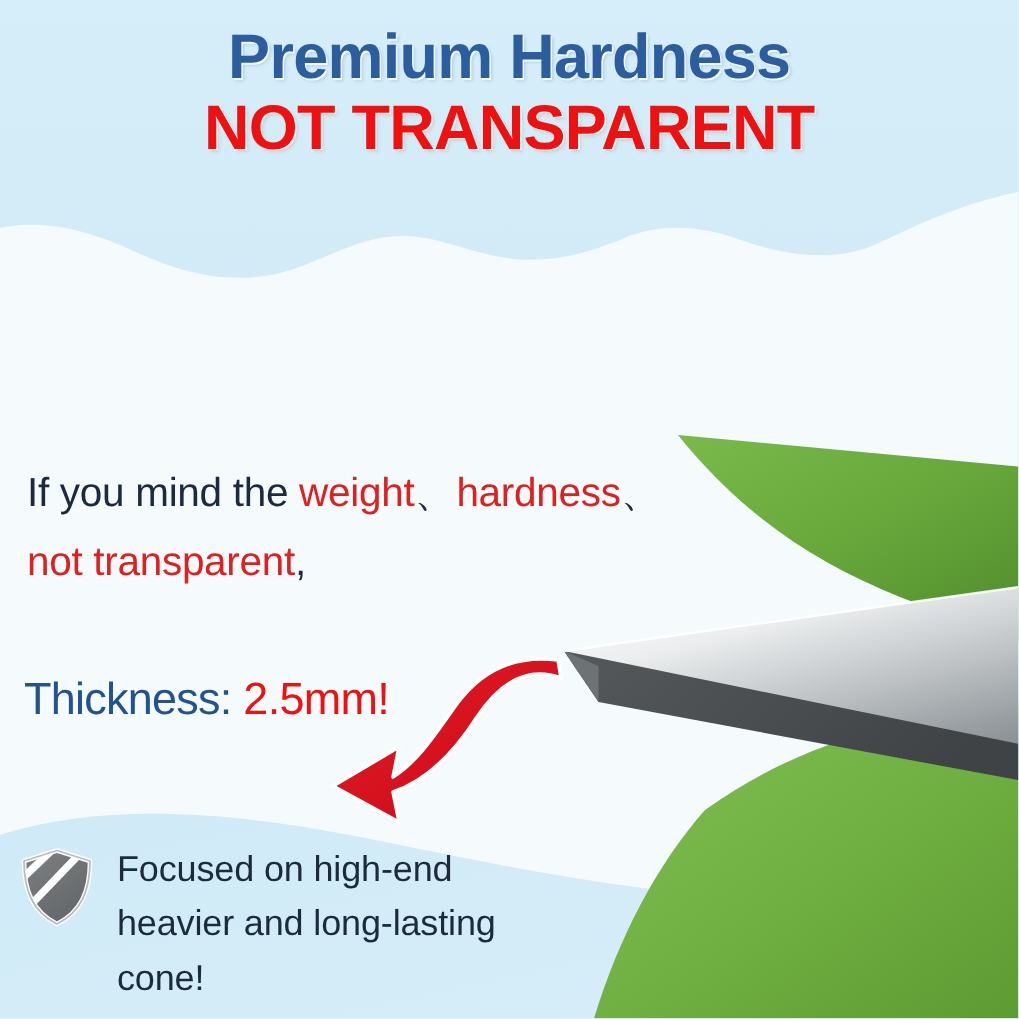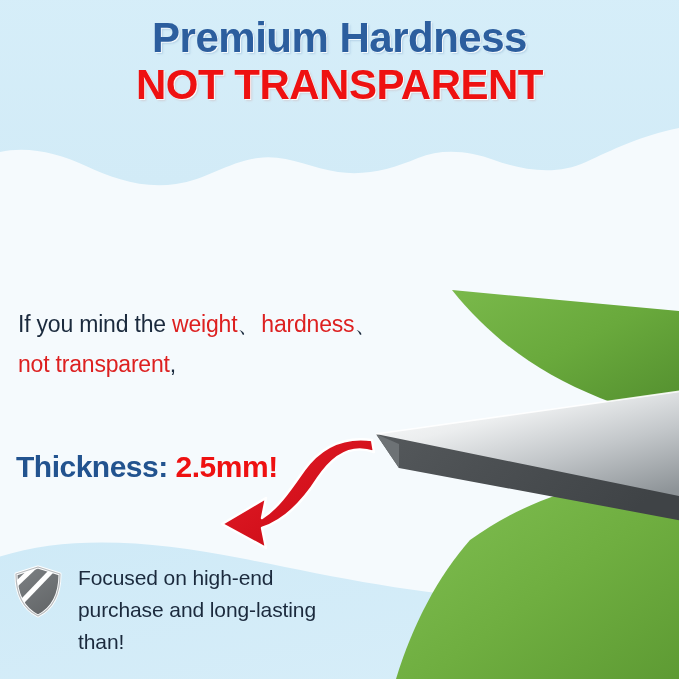--- a/index.html
+++ b/index.html
@@ -74,33 +74,33 @@
   .para-lead {
     left: 18px;
     top: 194px;
     width: 600px;
     font-size: 25.5px;
   }
   .para-warn {
     left: 18px;
     top: 305px;
     width: 430px;
-    font-size: 23px;
+    font-size: 27px;
     line-height: 1.72;
   }
   .sep { letter-spacing: 1px; color: #1b2a3d; }
 
   
   .thickness {
     position: absolute;
     left: 16px;
     top: 450px;
     z-index: 6;
     font-size: 30px;
-    font-weight: 700;
+    font-weight: 400;
     letter-spacing: -0.5px;
   }
   .thickness .tk-label { color: #22538f; }
   .thickness .tk-value { color: #ee1111; }
 
   
   .badge {
     position: absolute;
     left: 12px;
     top: 562px;
@@ -110,21 +110,21 @@
     gap: 14px;
   }
   .badge-icon {
     flex: 0 0 auto;
     width: 52px;
     height: 56px;
     margin-top: 2px;
   }
   .badge-text {
     color: #1b2a3d;
-    font-size: 21px;
+    font-size: 24px;
     line-height: 1.52;
     letter-spacing: -0.1px;
     max-width: 260px;
   }
 </style>
 </head>
 <body>
 
 <div id="poster">
 
@@ -245,18 +245,18 @@
       </defs>
       <path d="M26,3 L48,10 C48,30 42,44 26,52 C10,44 4,30 4,10 Z" fill="url(#gShield)" stroke="#ffffff" stroke-width="3" stroke-linejoin="round"></path>
       <g clip-path="url(#shieldClip)">
         <path d="M-6,30 L34,-8" stroke="#ffffff" stroke-width="5"></path>
         <path d="M2,46 L50,-4" stroke="#ffffff" stroke-width="5"></path>
       </g>
       <path d="M26,3 L48,10 C48,30 42,44 26,52 C10,44 4,30 4,10 Z" fill="none" stroke="#b8bcbf" stroke-width="1.2" stroke-linejoin="round"></path>
     </svg>
     <div class="badge-text">
       <span>Focused on high-end</span><br>
-      <span>purchase and long-lasting</span><br>
-      <span>than!</span>
+      <span>heavier and long-lasting</span><br>
+      <span>cone!</span>
     </div>
   </div>
 
 </div>
 
 </body></html>

